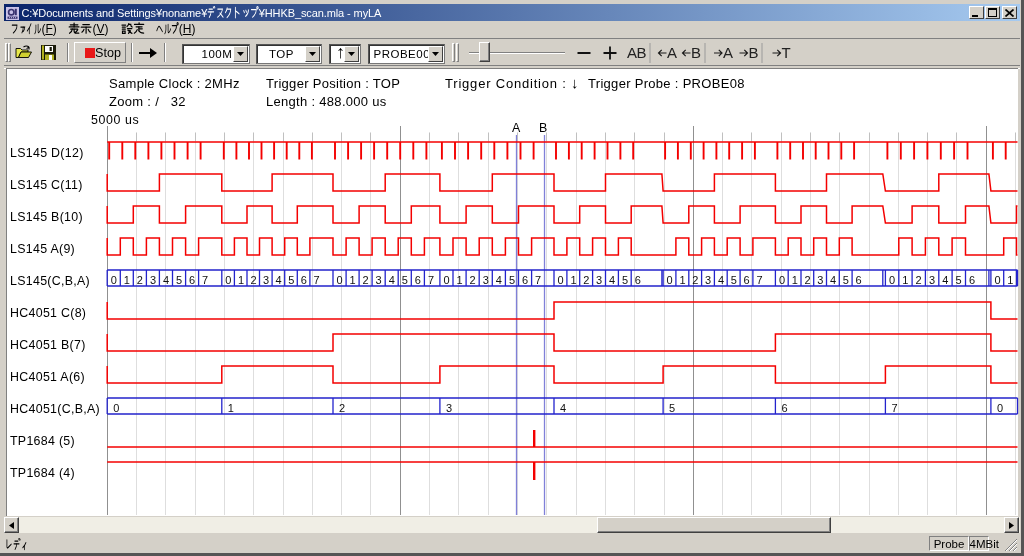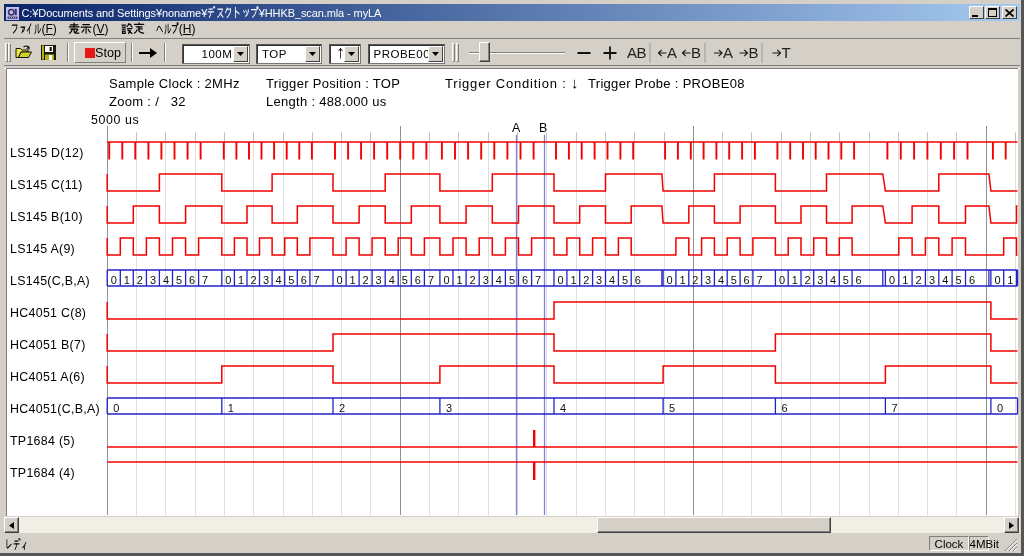--- a/index.html
+++ b/index.html
@@ -184,21 +184,21 @@
   <path d="M0 6 H13" stroke="#000" stroke-width="2"></path>
       <path d="M11 1 L18 6 L11 11 Z" fill="#000"></path>
  </svg>
  <div class="tsep" style="left:160px"></div>
  <div class="combo" style="left:177.5px;width:68px"><span style="padding-left:19px">100MHz</span>
 <div class="cbtn">
         <svg width="7" height="4" viewBox="0 0 7 4">
           <path d="M0 0 H7 L3.5 4 Z" fill="#000"></path>
         </svg>
       </div></div>
- <div class="combo" style="left:252px;width:66px"><span style="padding-left:5px">TOP</span>
+ <div class="combo" style="left:252px;width:66px"><span style="padding-left:12px">TOP</span>
 <div class="cbtn">
         <svg width="7" height="4" viewBox="0 0 7 4">
           <path d="M0 0 H7 L3.5 4 Z" fill="#000"></path>
         </svg>
       </div></div>
  <div class="combo" style="left:325px;width:32px"><span style="font-size:18px;line-height:14px;padding-left:6px;display:inline-block">↑</span>
 <div class="cbtn">
         <svg width="7" height="4" viewBox="0 0 7 4">
           <path d="M0 0 H7 L3.5 4 Z" fill="#000"></path>
         </svg>
@@ -587,18 +587,18 @@
       </svg><svg width="7.8" height="13" viewBox="0 0 14 13" preserveAspectRatio="none" style="vertical-align:-2px" fill="none" stroke="#000" stroke-width="1.25" stroke-linecap="round">
         <path d="M3.2 3 H9"></path>
         <path d="M1.6 5.8 H11"></path>
         <path d="M6.6 5.8 Q6.6 9 3.6 11.4"></path>
         <path d="M10.2 .8 L11.2 2.2"></path>
         <path d="M11.9 .4 L12.9 1.8"></path>
       </svg><svg width="7.8" height="13" viewBox="0 0 13 13" preserveAspectRatio="none" style="vertical-align:-2px" fill="none" stroke="#000" stroke-width="1.25" stroke-linecap="round">
         <path d="M8.2 4.6 Q6 8 3 9.6"></path>
         <path d="M5.6 7.8 V11.6"></path>
       </svg></span>
- <div class="scell" style="left:925px;width:40px">Clock</div>
+ <div class="scell" style="left:925px;width:40px">Probe</div>
  <div class="scell" style="left:964.5px;width:20px">4MBit</div>
  <svg style="position:absolute;right:3px;bottom:2px" width="13" height="13" viewBox="0 0 13 13">
   <path d="M13 1 L1 13 M13 5 L5 13 M13 9 L9 13" stroke="#808080"></path>
   <path d="M13 2 L2 13 M13 6 L6 13 M13 10 L10 13" stroke="#fff"></path>
  </svg>
 </div>
 </body></html>

